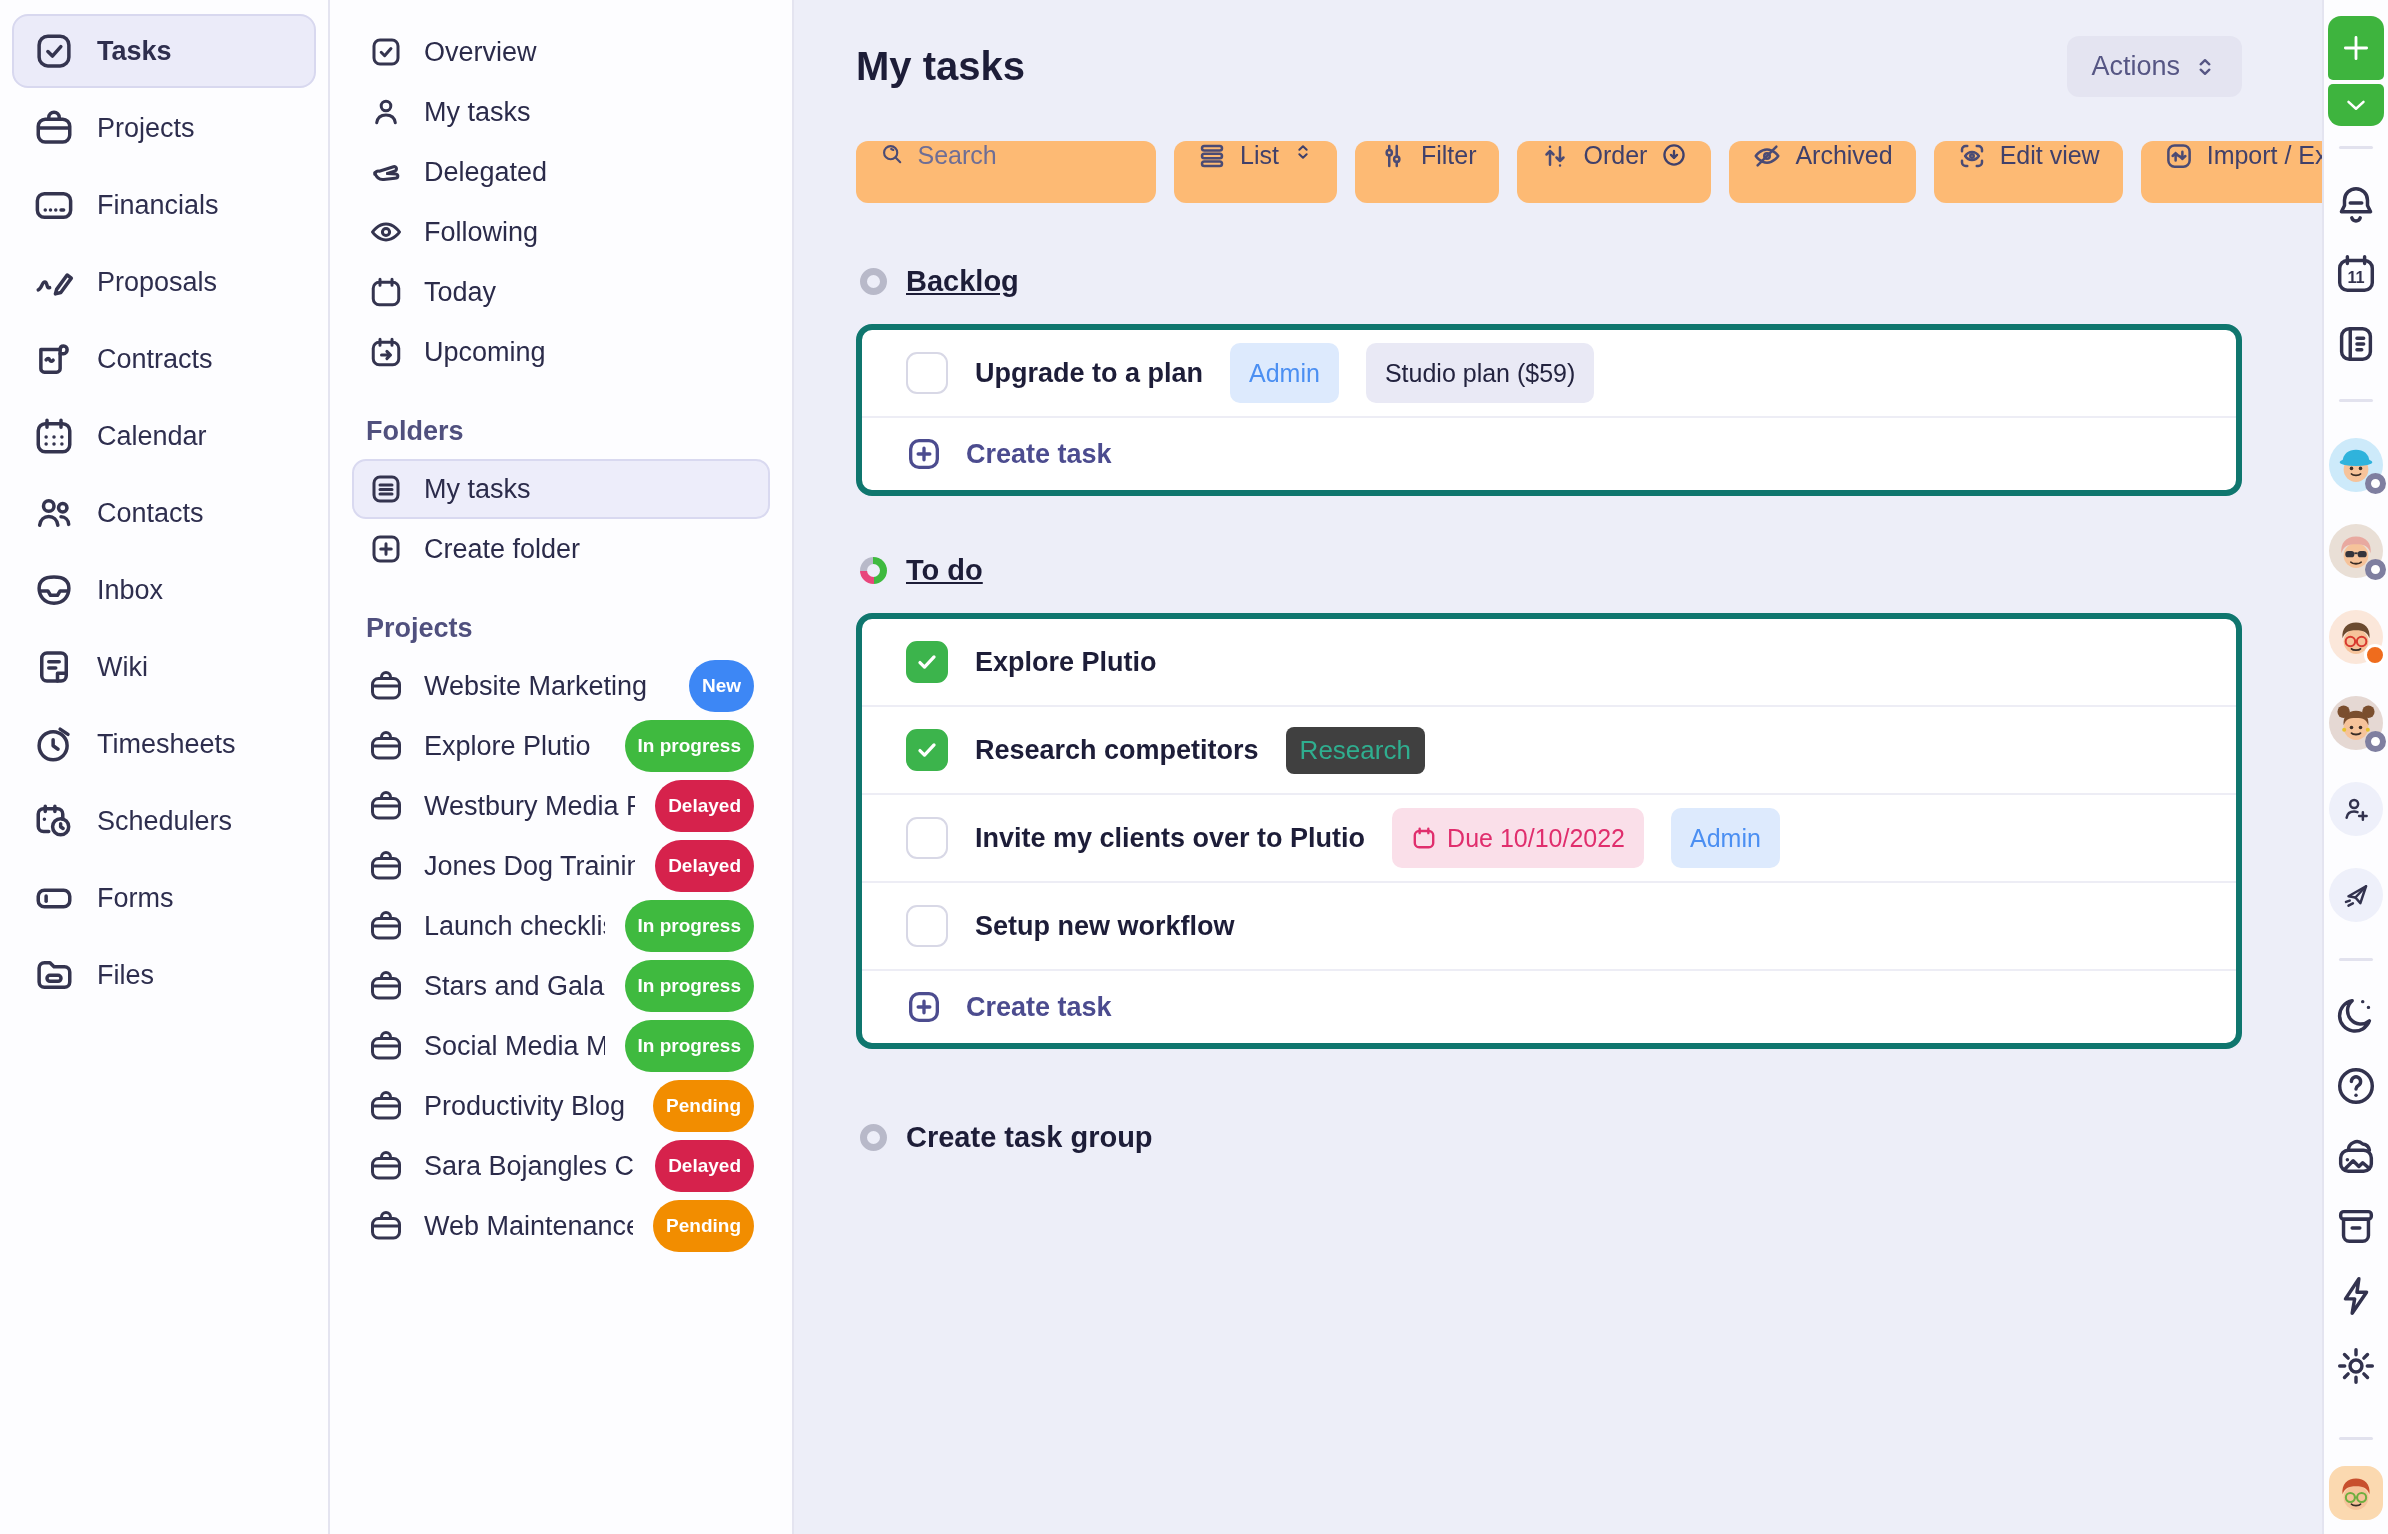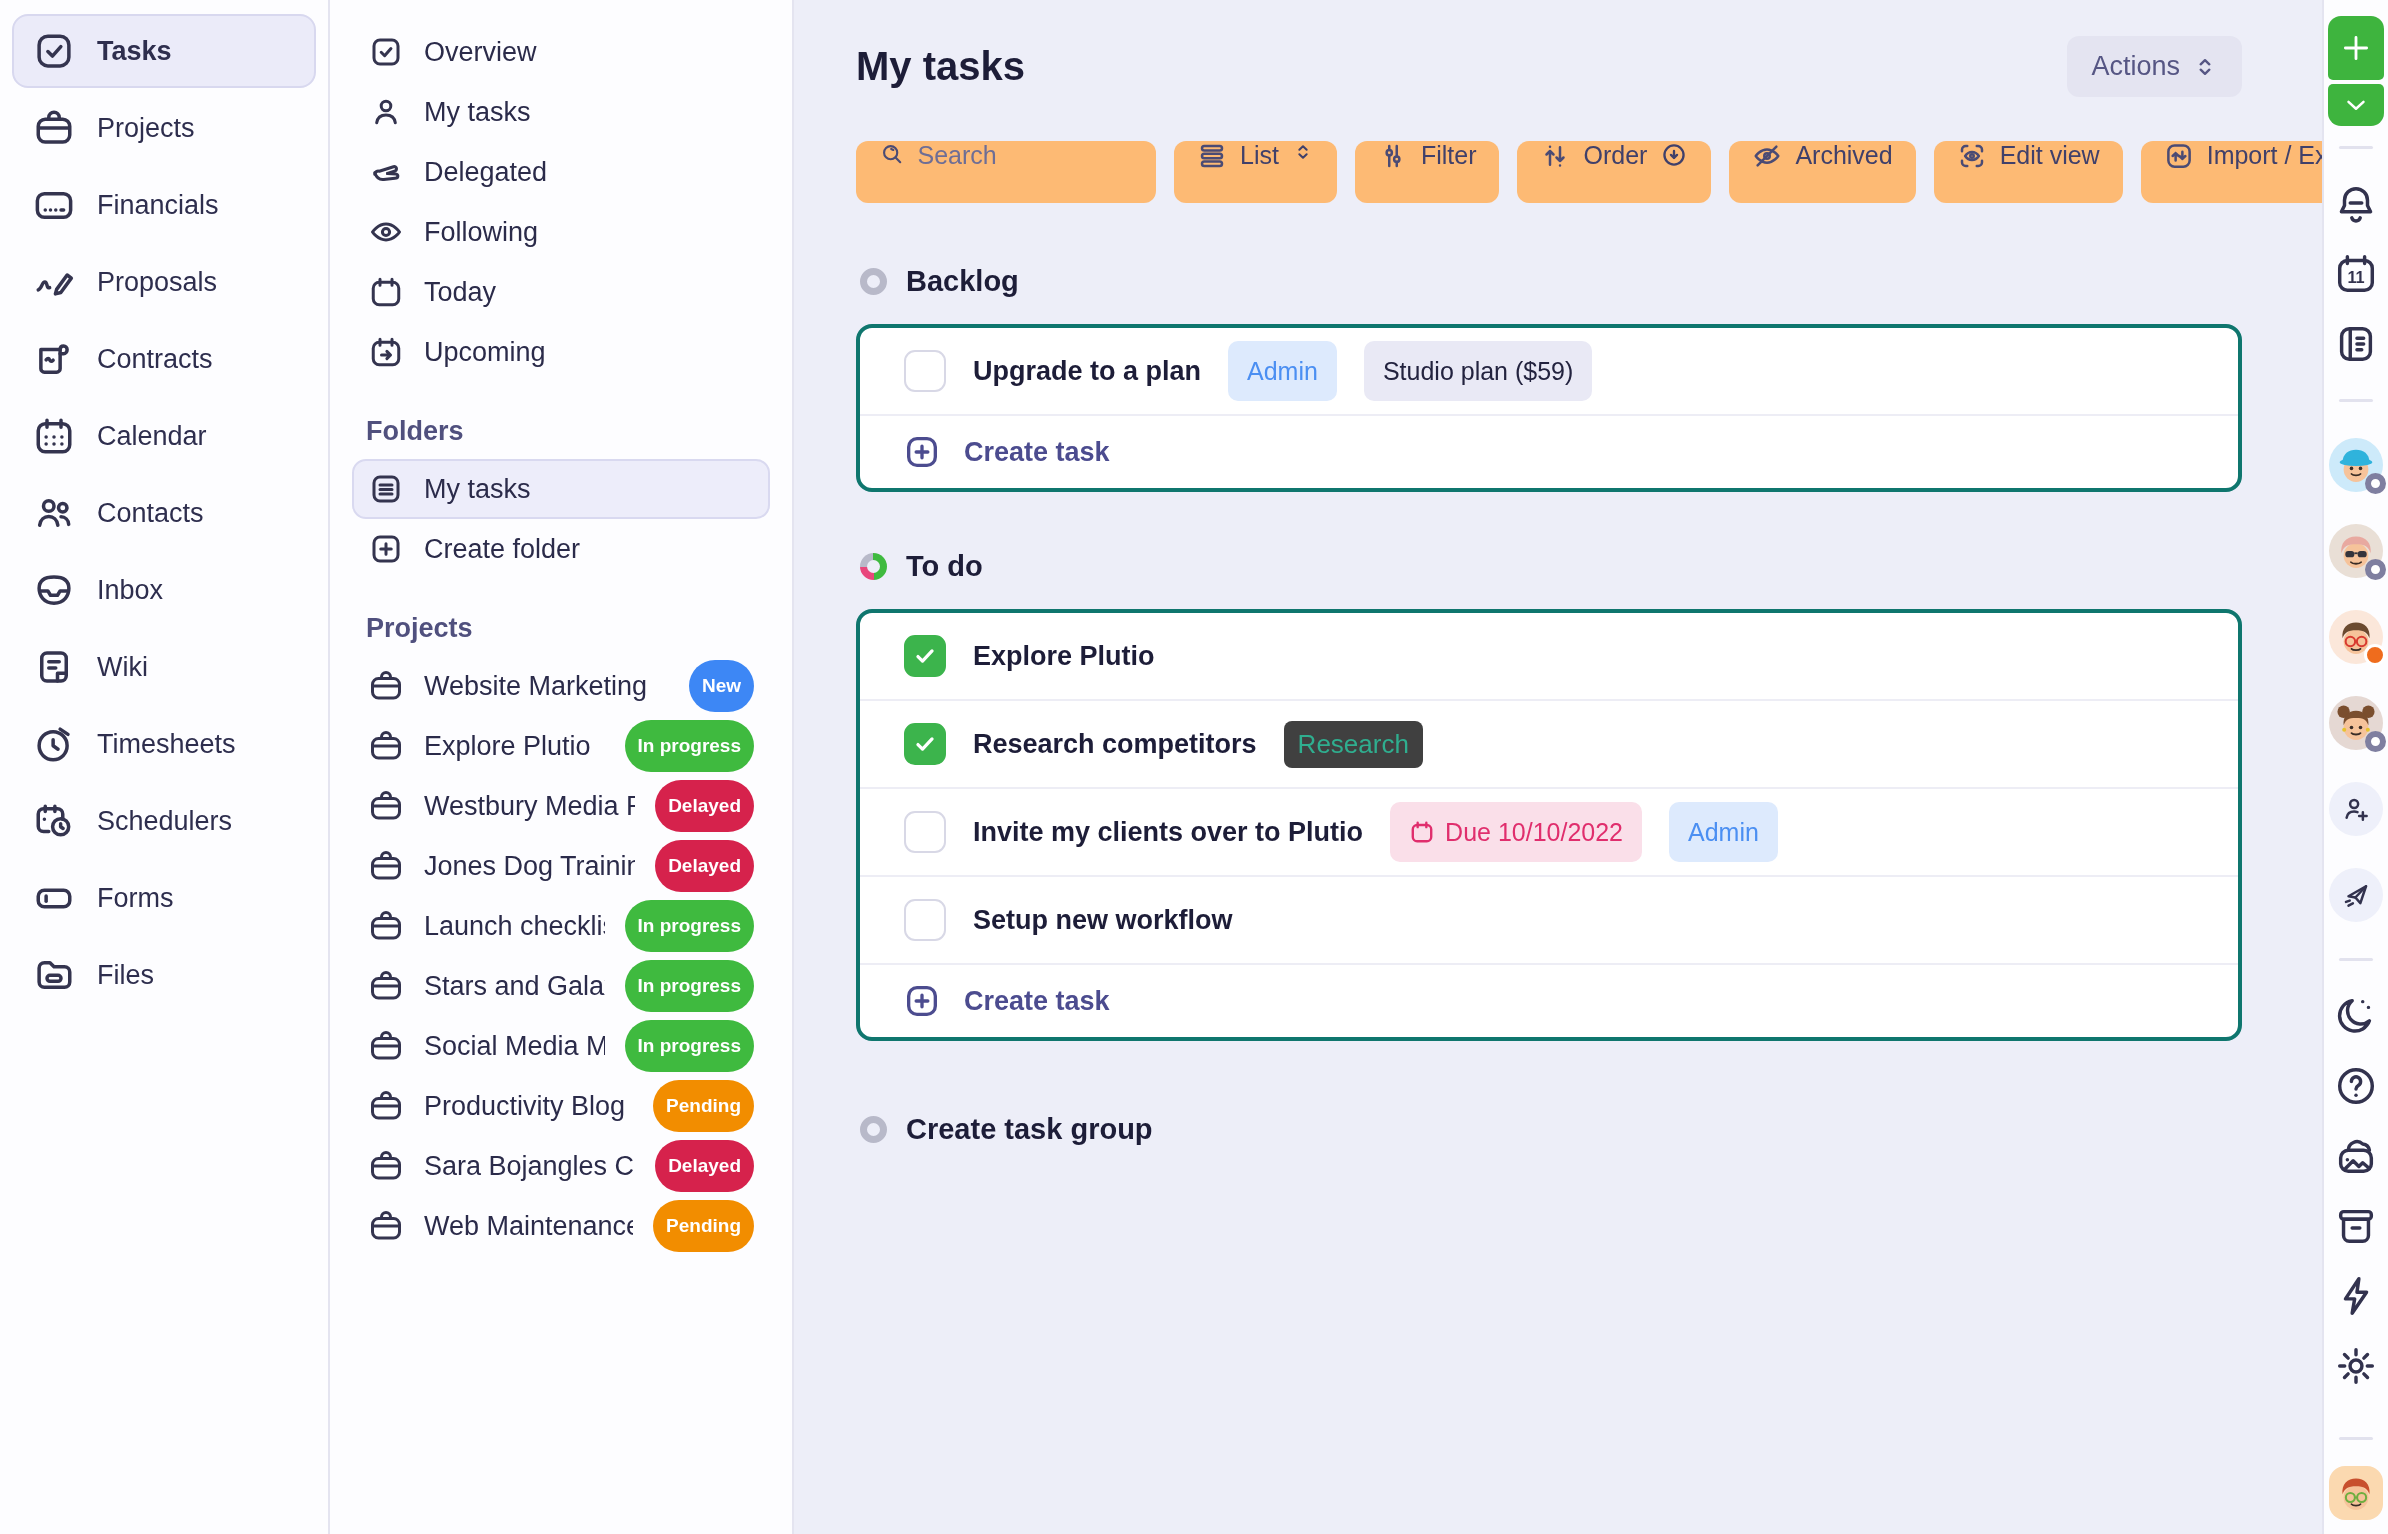--- a/index.html
+++ b/index.html
@@ -37,26 +37,26 @@
   .toolbar { display:flex; gap:18px; margin-bottom:62px; }
   .tool-pill { display:flex; align-items:flex-start; gap:13px; background:#fdba74; border-radius:12px;
                height:62px; padding:0 23px; font-size:25px; color:#40406a; cursor:pointer; flex-shrink:0; }
   .tool-pill .ticon { width:30px; height:30px; color:#4b4b74; }
   .search-pill { width:300px; color:#6e6e95; }
   .search-pill input { border:none; background:transparent; outline:none; font-size:25px; color:#40406a;
                        font-family:"Liberation Sans", sans-serif; width:100%; }
   .search-pill input::placeholder { color:#6e6e95; opacity:1; }
 
   .group-header { display:flex; align-items:center; gap:19px; margin:0 0 26px 4px; }
-  .group-header .gname { font-size:29px; font-weight:700; color:#1d1d38; }
+  .group-header .gname { font-size:29px; font-weight:700; color:#1d1d38;text-decoration:underline; }
   .ring { width:27px; height:27px; border-radius:50%; border:7px solid #b8b9c9; flex-shrink:0; }
   .ring.multi { border:none; background:conic-gradient(#3fba3f 0 50%, #e8467c 50% 75%, #b8b9c9 75% 100%); position:relative; }
   .ring.multi::after { content:""; position:absolute; inset:7px; background:#edeef8; border-radius:50%; }
 
-  .card { background:#fff; border:4px solid #0f766e; border-radius:16px; margin-bottom:58px; }
+  .card { background:#fff; border:6px solid #0f766e; border-radius:16px; margin-bottom:58px; }
   .task-row { display:flex; align-items:center; gap:27px; height:88px; padding:0 44px; border-bottom:2px solid #ededf5; cursor:pointer; }
   .card .task-row:last-child { border-bottom:none; }
   .checkbox { width:42px; height:42px; border-radius:11px; background:#fff; border:2px solid #d8d8e6; flex-shrink:0; cursor:pointer; }
   .checkbox.checked { background:#3cb44c; border-color:#3cb44c; display:flex; align-items:center; justify-content:center; }
   .task-title { font-size:27px; font-weight:700; color:#1d1d38; }
   .chip { display:flex; align-items:center; gap:10px; height:60px; border-radius:10px; padding:0 19px; font-size:25px; flex-shrink:0; }
   .chip.admin { background:#ddeafd; color:#4b8ff2; }
   .chip.plan  { background:#e9e9f5; color:#23233f; }
   .chip.due   { background:#fadfe9; color:#e02e6d; }
   .tag-research { font-size:26px; color:#2fae8f; background:#404040; padding:8px 14px; border-radius:8px; }

